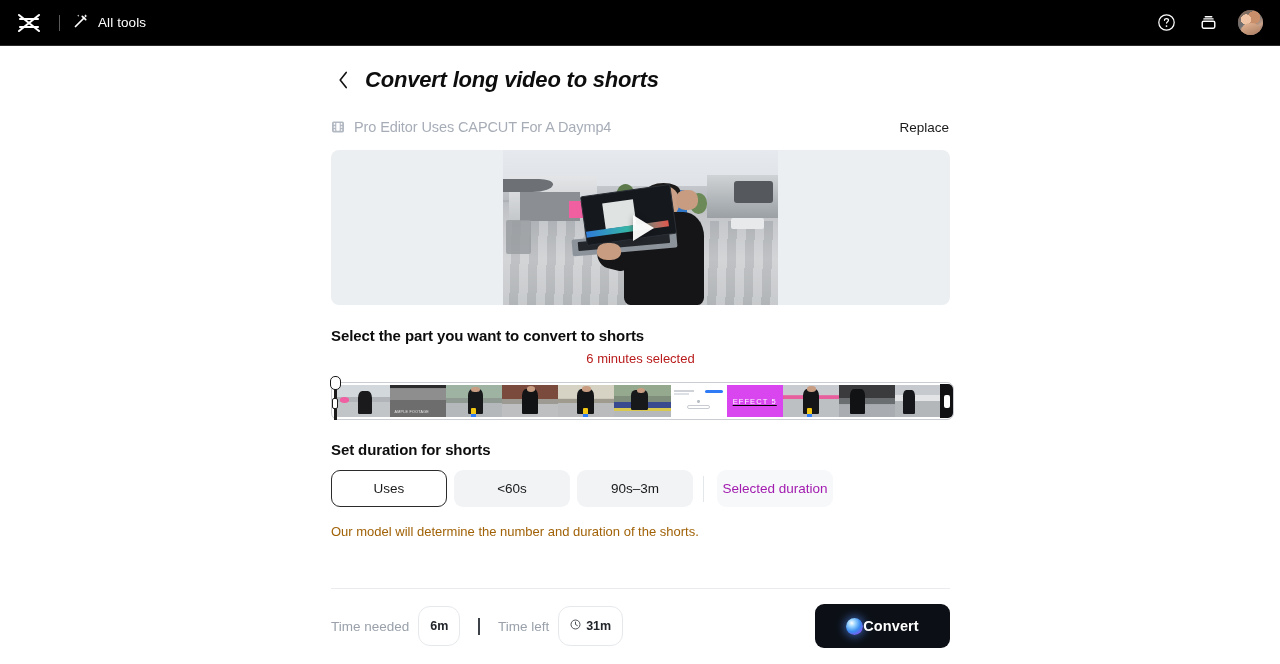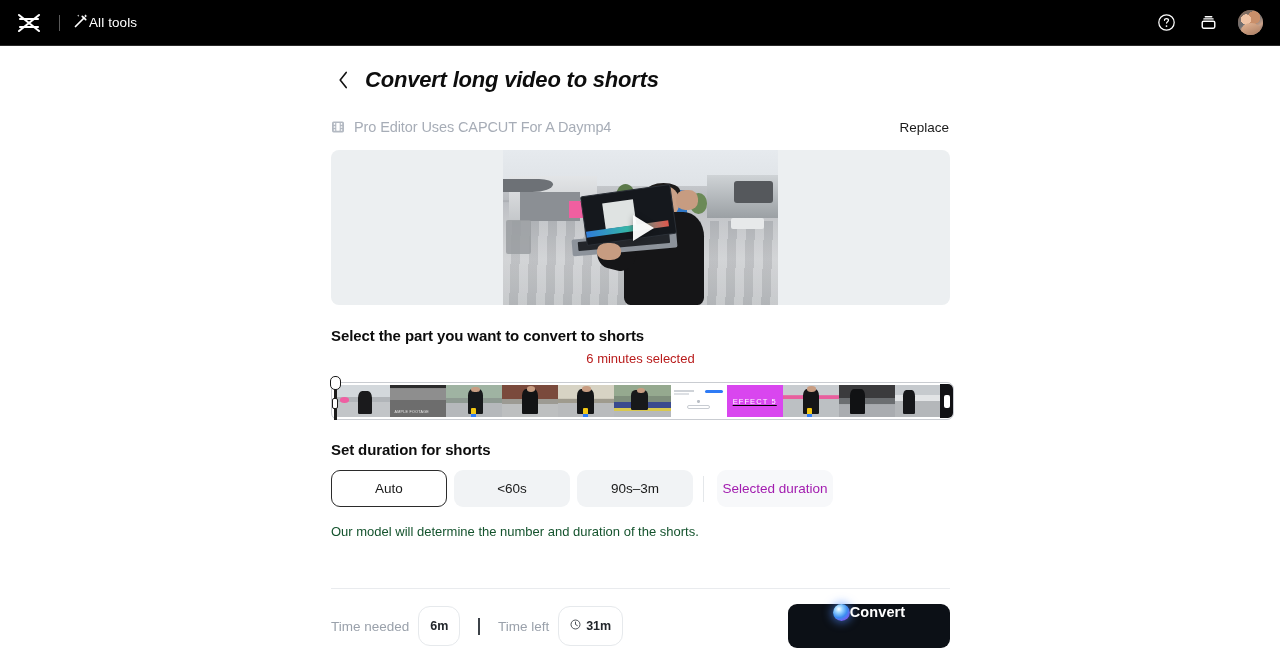--- a/index.html
+++ b/index.html
@@ -28,20 +28,21 @@
     width: 30px; height: 30px;
     display: flex; align-items: center; justify-content: center;
   }
   .tb-divider {
     width: 1px; height: 16px;
     background: #5a5a5a;
     margin: 0 13px 0 15px;
   }
   .tb-alltools {
     display: flex; align-items: center;
+    gap: 9px;
     cursor: pointer;
   }
   .tb-alltools-label {
     color: #ffffff;
     font-size: 13.5px;
     letter-spacing: .1px;
   }
   .tb-right {
     margin-left: auto;
     display: flex;
@@ -369,21 +370,21 @@
     background: #e4e7ea;
     margin: 0 6px 0 3px;
   }
   .chip.disabled {
     color: #a21caf;
     cursor: default;
     background: #f7f8fa;
   }
   .model-note {
     font-size: 13px;
-    color: #14532d;
+    color: #a16207;
     margin-top: 17px;
   }
 
   
   .divider {
     position: absolute;
     left: 331px;
     top: 588px;
     width: 619px;
     height: 1px;
@@ -415,26 +416,26 @@
     color: #22262b;
     margin-left: 9px;
   }
   .meta-sep {
     width: 1.5px; height: 17px;
     background: #3c4248;
     margin: 0 18px;
   }
   .convert-btn {
     margin-left: auto;
-    width: 162px;
+    width: 135px;
     height: 44px;
     background: #0c1016;
     border-radius: 9px;
     display: flex;
-    align-items: flex-start;
+    align-items: center;
     justify-content: center;
     cursor: pointer;
   }
   .orb {
     width: 17px; height: 17px;
     border-radius: 50%;
     background: radial-gradient(circle at 34% 30%, #ffffff 0%, #9ad4ff 22%, #3a8cf0 52%, #8b4cf0 85%);
     box-shadow: 0 0 9px 2px rgba(80,140,255,.55);
   }
   .convert-label {
@@ -596,21 +597,21 @@
       </div>
       <div class="handle-right">
         <div class="grip"></div>
       </div>
     </div>
   </div>
 
   <div class="dur-sec">
     <div class="section-title">Set duration for shorts</div>
     <div class="chips">
-      <div class="chip selected">Auto</div>
+      <div class="chip selected">Uses</div>
       <div class="chip">&lt;60s</div>
       <div class="chip">90s–3m</div>
       <div class="chip-sep"></div>
       <div class="chip disabled">Selected duration</div>
     </div>
     <div class="model-note">Our model will determine the number and duration of the shorts.</div>
   </div>
 
 </div>
 

